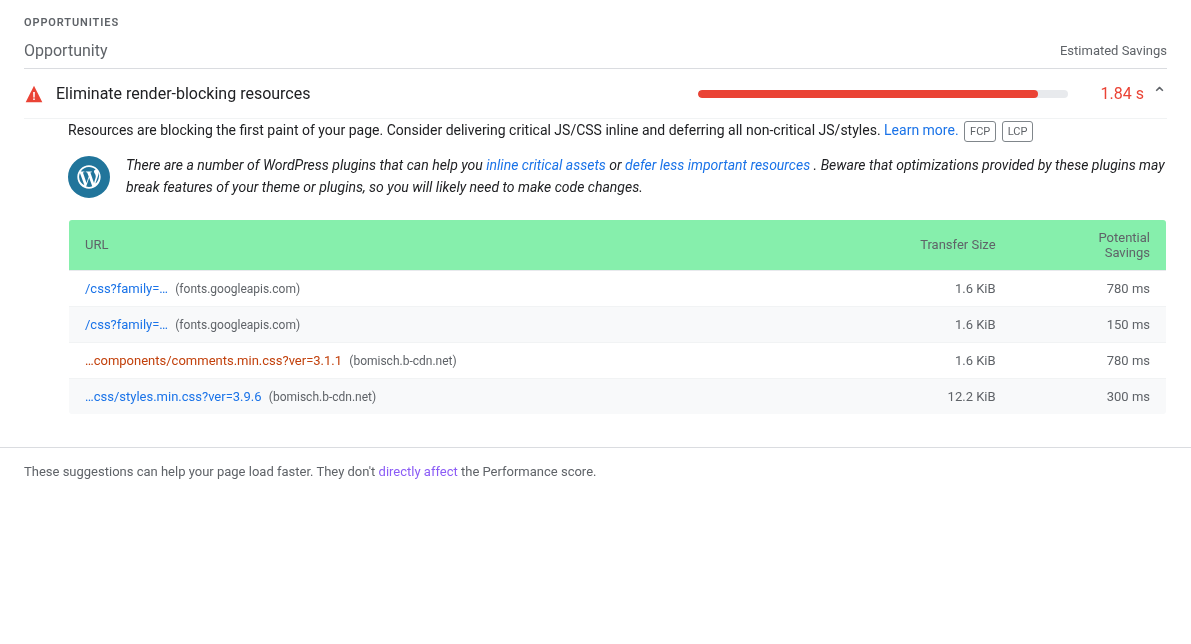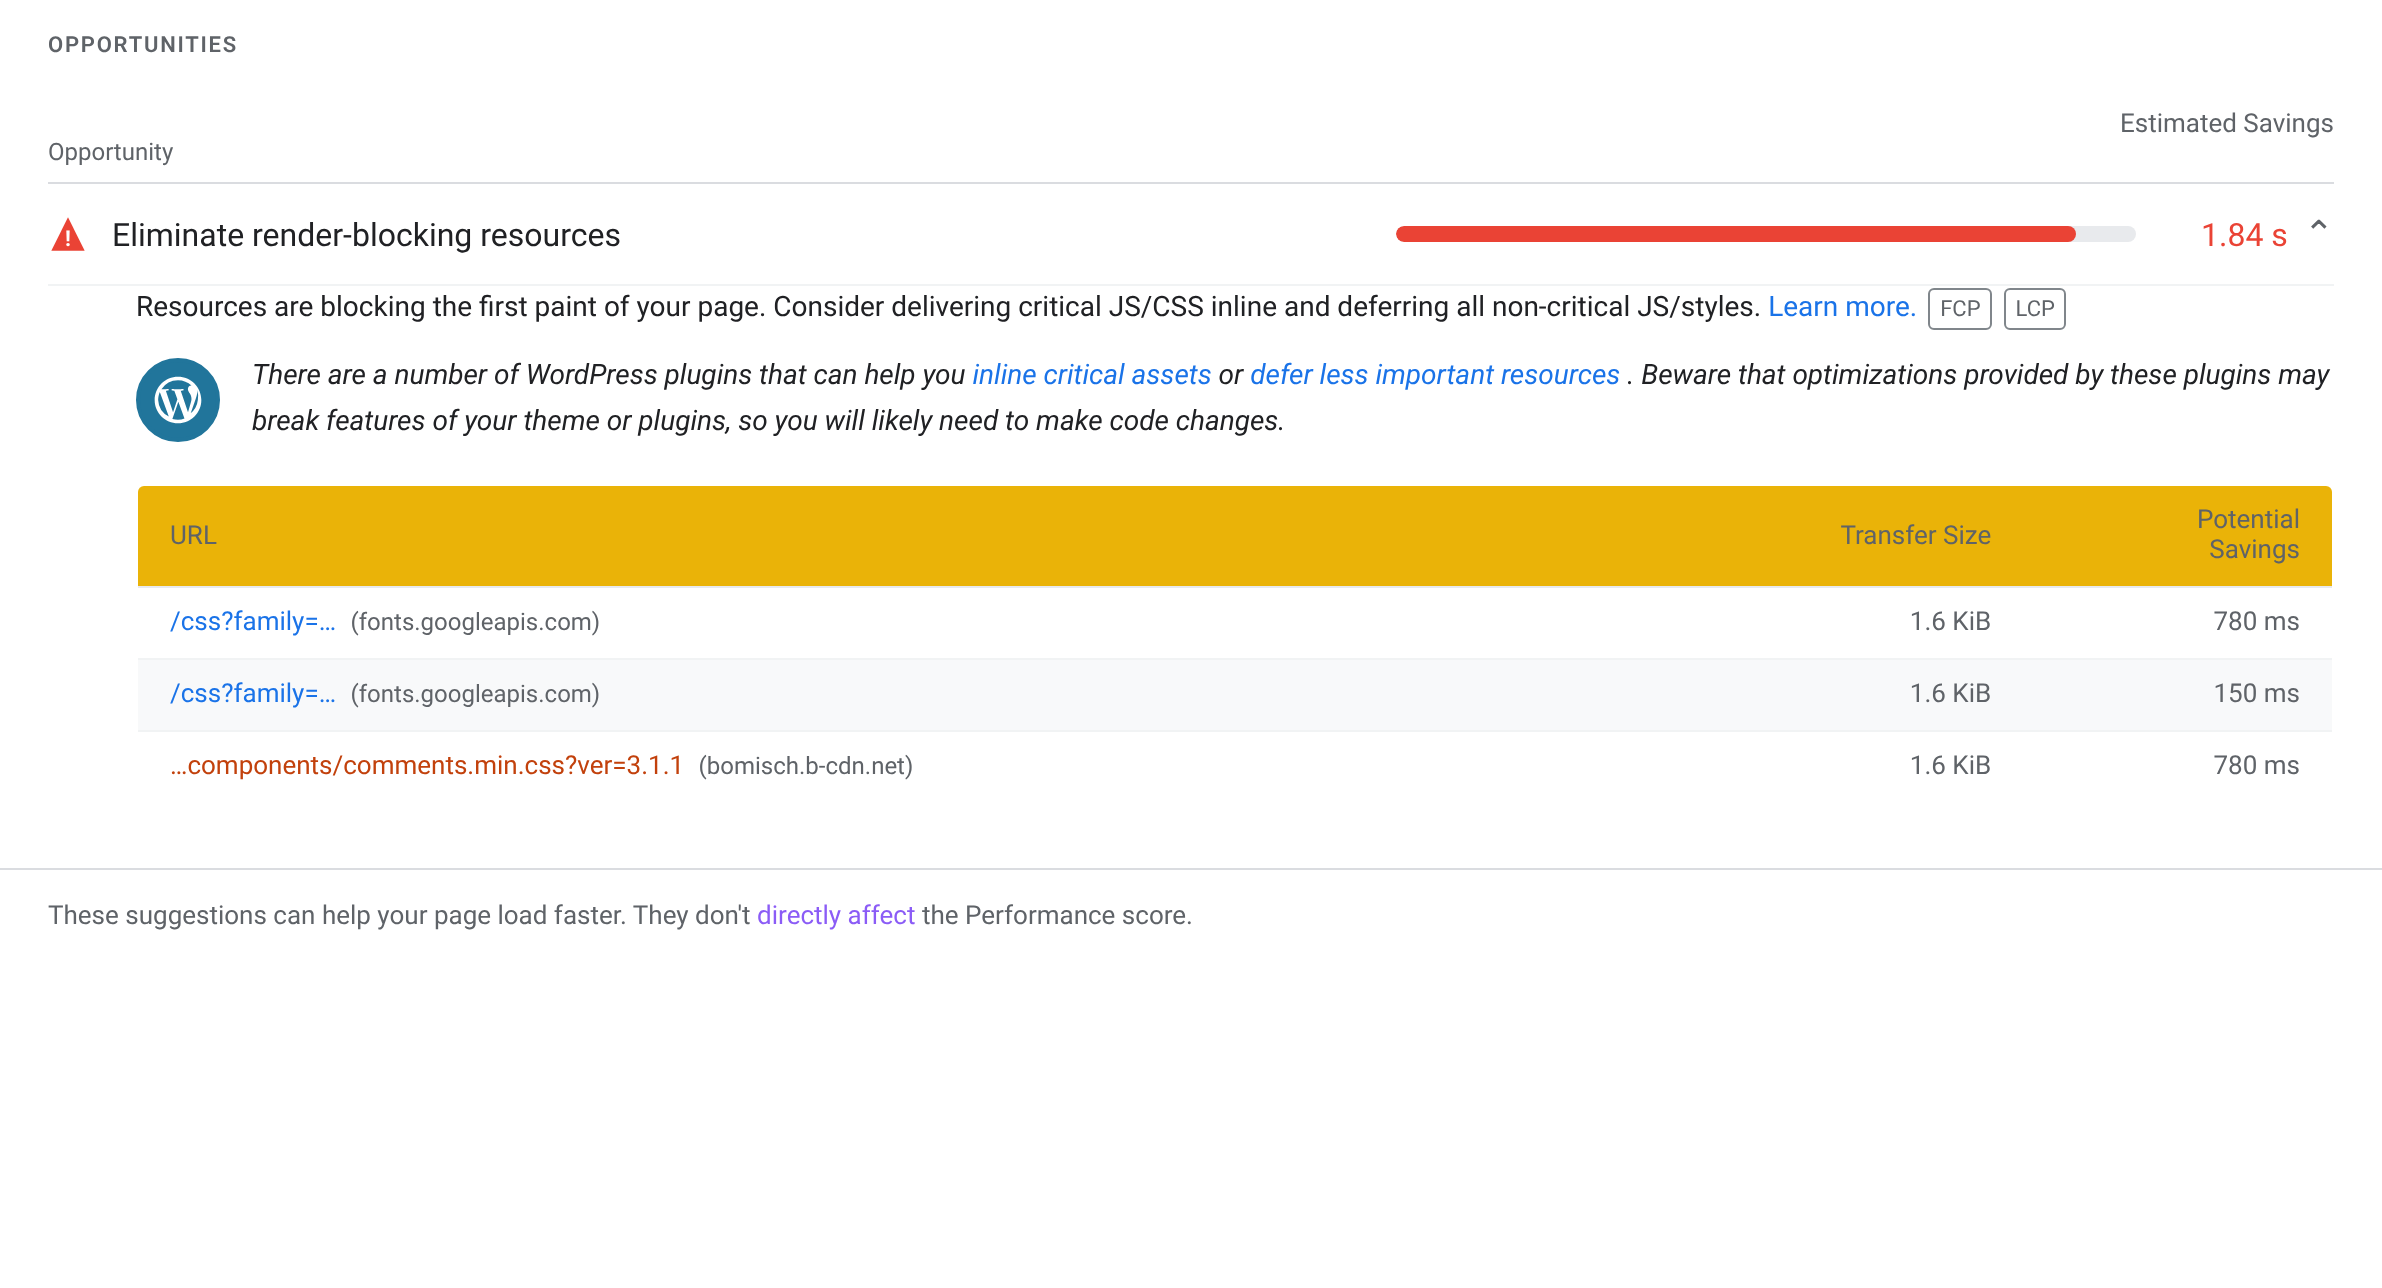--- a/index.html
+++ b/index.html
@@ -24,23 +24,22 @@
     }
     .header-row {
       display: flex;
       justify-content: space-between;
       align-items: center;
       border-bottom: 1px solid #dadce0;
       padding-bottom: 8px;
       margin-bottom: 0;
     }
     .header-opportunity {
-      font-size: 12px;
-      color: #5f6368;
-      margin-top: 28px;
+      font-size: 16px;
+      color: #5f6368;
     }
     .header-savings {
       font-size: 13px;
       color: #5f6368;
     }
     .opportunity-row {
       display: flex;
       align-items: center;
       padding: 14px 0;
       border-bottom: 1px solid #f1f3f4;
@@ -140,21 +139,21 @@
     }
     .data-table {
       width: 100%;
       border-collapse: collapse;
       border: 1px solid #e8eaed;
       border-radius: 4px;
       overflow: hidden;
       font-size: 13px;
     }
     .data-table thead tr {
-      background: #eab308;
+      background: #86efac;
     }
     .data-table th {
       padding: 10px 16px;
       text-align: right;
       font-weight: 400;
       color: #5f6368;
       font-size: 13px;
       border-bottom: 1px solid #e8eaed;
     }
     .data-table th.url-col {
@@ -270,20 +269,28 @@
       <td class="num-col">150 ms</td>
     </tr>
           <tr>
       <td class="url-col">
         <span style="color:#c2410c;">…components/comments.min.css?ver=3.1.1</span>
         <span class="url-source">(bomisch.b-cdn.net)</span>
       </td>
       <td class="num-col">1.6 KiB</td>
       <td class="num-col">780 ms</td>
     </tr>
+          <tr>
+      <td class="url-col">
+        <span style="color:#1a73e8;">…css/styles.min.css?ver=3.9.6</span>
+        <span class="url-source">(bomisch.b-cdn.net)</span>
+      </td>
+      <td class="num-col">12.2 KiB</td>
+      <td class="num-col">300 ms</td>
+    </tr>
         </tbody>
     </table>
   </div>
 </div>
 
 <div class="footer-note">
   <span>These suggestions can help your page load faster. They don't</span>
   <a href="#">directly affect</a>
   <span>the Performance score.</span>
 </div>

